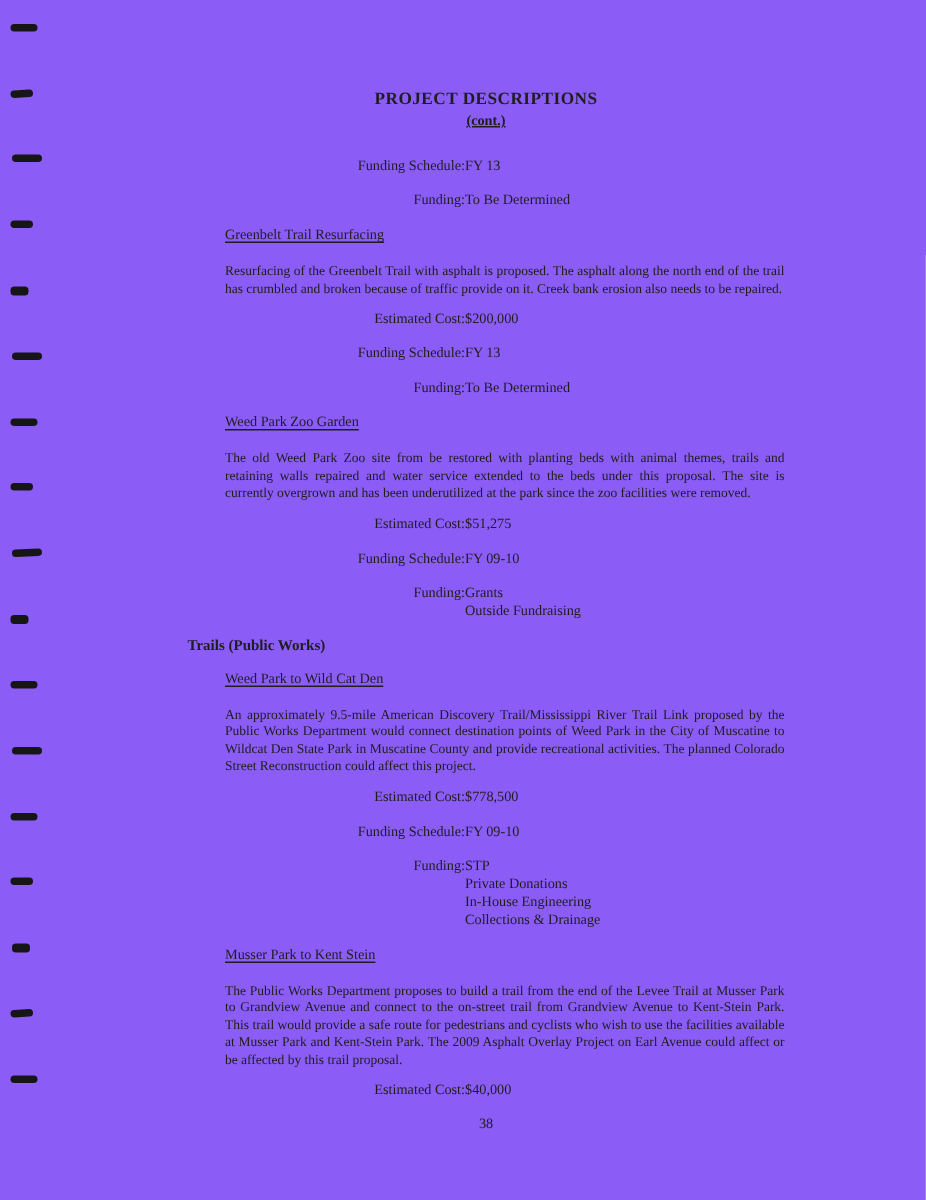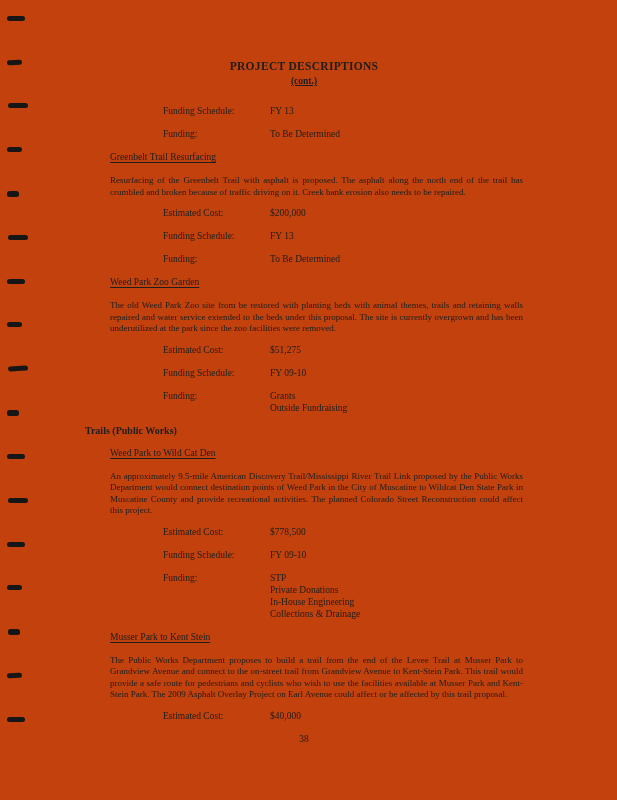--- a/index.html
+++ b/index.html
@@ -7,22 +7,23 @@
   body {
     font-family: "Liberation Serif", serif;
     background: #fdfdfb;
     color: #1e1e1e;
     overflow: hidden;
   }
   .page {
     position: relative;
     width: 617px;
     height: 800px;
-    background: #c2410c;
+    background: #8b5cf6;
     overflow: hidden;
+    padding-left: 40px;
   }
   
   .binding {
     position: absolute;
     left: 7px;
     top: 16px;
     height: 706px;
     width: 26px;
     display: flex;
     flex-direction: column;
@@ -52,21 +53,21 @@
     text-decoration: underline;
   }
   .carryover { margin-top: 18px; }
 
   .field-row {
     display: flex;
     margin: 0 0 11px 78px;
     font-size: 9.5px;
     line-height: 12px;
   }
-  .flabel { width: 107px; flex: none; }
+  .flabel { width: 107px; flex: none; text-align: right; }
   .fvalue { white-space: pre-line; }
 
   .section-heading {
     margin: 3px 0 12px 25px;
     font-size: 9.5px;
     line-height: 12px;
     text-decoration: underline;
     text-underline-offset: 2px;
   }
   .body-para {
@@ -124,21 +125,21 @@
         <span class="fvalue">FY 13</span>
       </div>
       <div class="field-row">
         <span class="flabel">Funding:</span>
         <span class="fvalue">To Be Determined</span>
       </div>
     </div>
 
     <section>
       <div class="section-heading">Greenbelt Trail Resurfacing</div>
-      <p class="body-para">Resurfacing of the Greenbelt Trail with asphalt is proposed. The asphalt along the north end of the trail has crumbled and broken because of traffic driving on it. Creek bank erosion also needs to be repaired.</p>
+      <p class="body-para">Resurfacing of the Greenbelt Trail with asphalt is proposed. The asphalt along the north end of the trail has crumbled and broken because of traffic provide on it. Creek bank erosion also needs to be repaired.</p>
       <div class="field-row">
         <span class="flabel">Estimated Cost:</span>
         <span class="fvalue">$200,000</span>
       </div>
       <div class="field-row">
         <span class="flabel">Funding Schedule:</span>
         <span class="fvalue">FY 13</span>
       </div>
       <div class="field-row">
         <span class="flabel">Funding:</span>

